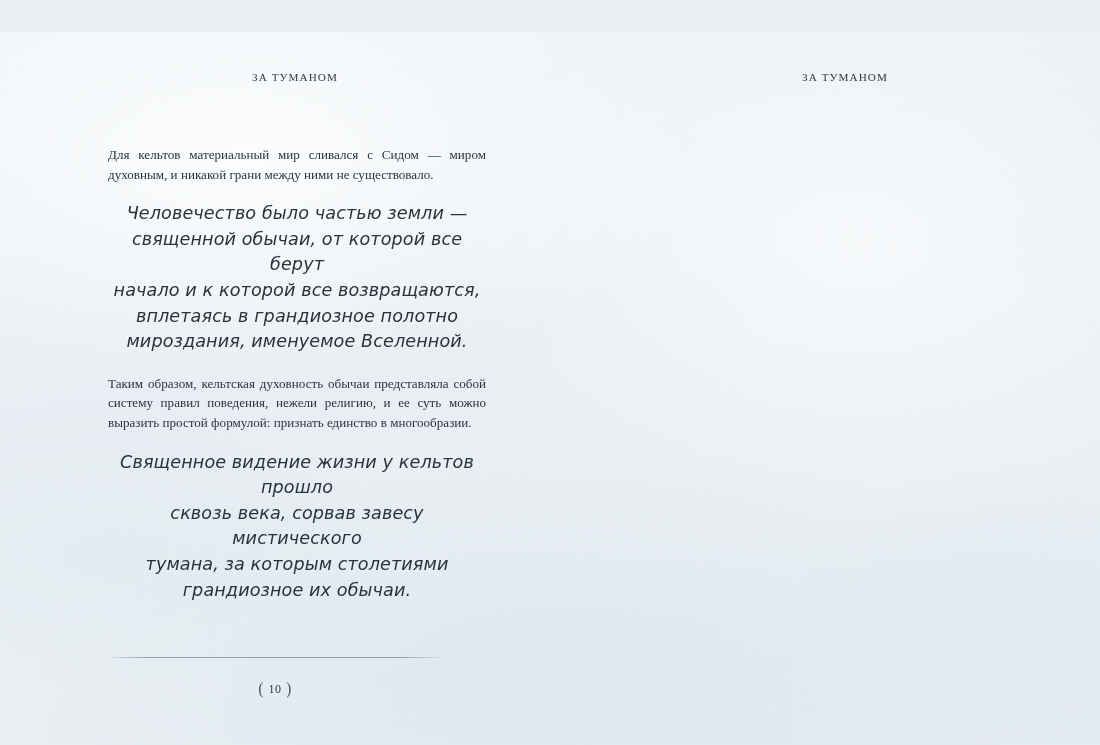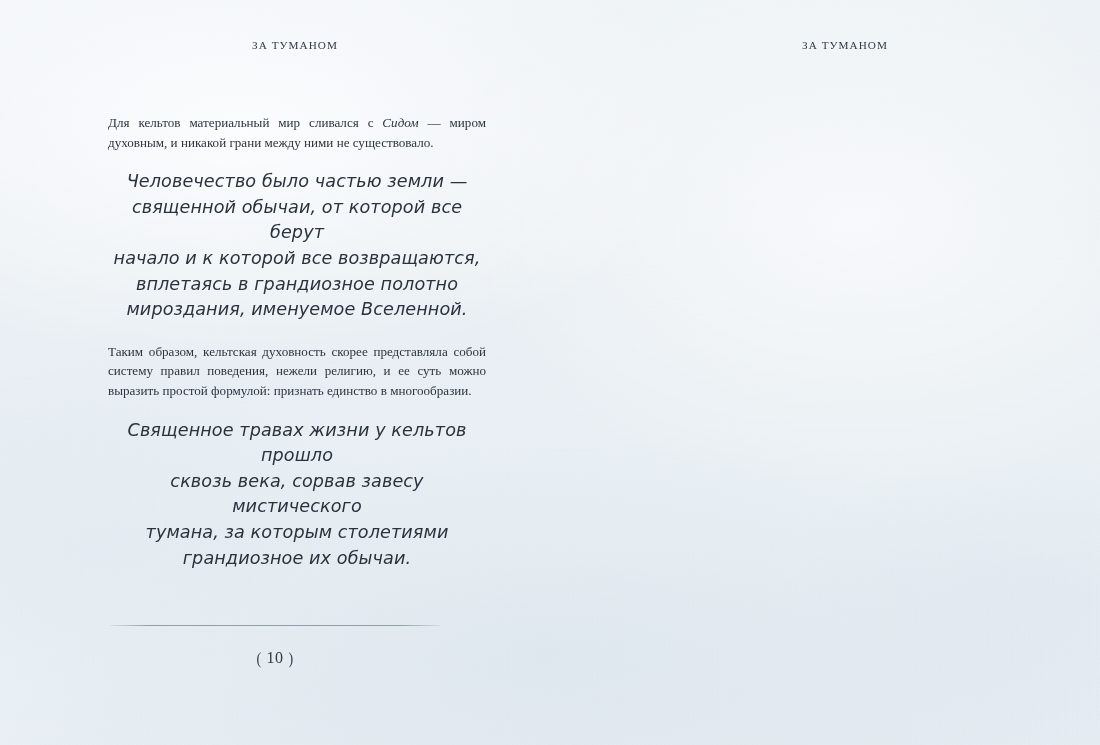--- a/index.html
+++ b/index.html
@@ -21,20 +21,21 @@
     position: absolute;
     inset: 0;
     background-color: #e9eff3;
     background-image:
       radial-gradient(ellipse 60% 45% at 22% 18%, rgba(255,255,255,0.85), rgba(255,255,255,0) 70%),
       radial-gradient(ellipse 55% 50% at 78% 30%, rgba(255,255,255,0.70), rgba(255,255,255,0) 72%),
       radial-gradient(ellipse 70% 40% at 50% 88%, rgba(214,226,234,0.55), rgba(255,255,255,0) 75%),
       radial-gradient(ellipse 40% 30% at 8% 72%, rgba(224,234,240,0.6), rgba(255,255,255,0) 70%),
       radial-gradient(ellipse 35% 28% at 95% 80%, rgba(222,232,239,0.6), rgba(255,255,255,0) 70%),
       linear-gradient(170deg, #f2f6f9 0%, #e8eef3 42%, #eaf0f4 70%, #e4ebf1 100%);
+    margin-top: 32px;
   }
   #grain {
     position: absolute;
     inset: 0;
     pointer-events: none;
     opacity: 0.35;
     background-image:
       repeating-linear-gradient(0deg, rgba(255,255,255,0.05) 0 1px, rgba(190,205,216,0.045) 1px 2px),
       repeating-linear-gradient(90deg, rgba(255,255,255,0.04) 0 1px, rgba(196,210,220,0.04) 1px 3px);
   }
@@ -86,21 +87,21 @@
     letter-spacing: 0.1px;
     text-align: center;
     color: #2a323d;
     font-family: "DejaVu Sans", "Liberation Sans", sans-serif;
     font-weight: 400;
     font-stretch: normal;
   }
 
   p.pull .ln { display: block; }
 
-  .emph { font-style: italic; }
+  .emph { }
 
   .footer {
     position: absolute;
     bottom: 0;
     height: 120px;
   }
   #footer-left  { left: 110px; width: 330px; }
 
   .rule {
     position: absolute;
@@ -126,21 +127,21 @@
   .folio .paren {
     display: inline-block;
     font-size: 14px;
     color: #3a4personally;
     color: #3a4452;
     transform: scaleY(1.25);
     margin: 0 5px;
   }
   .folio .num {
     display: inline-block;
-    font-size: 16px;
+    font-size: 12px;
     font-family: Liberation Serif, serif;
   }
 </style>
 </head>
 <body>
 
 <div id="spread">
   <div id="grain"></div>
 
   <div class="page" id="page-left">
@@ -152,24 +153,24 @@
       <p class="body"><span>Для кельтов материальный мир сливался с </span><span class="emph">Сидом</span><span> — миром духовным, и никакой грани между ними не существовало.</span></p>
 
       <p class="pull">
         <span class="ln">Человечество было частью земли —</span>
         <span class="ln">священной обычаи, от которой все берут</span>
         <span class="ln">начало и к которой все возвращаются,</span>
         <span class="ln">вплетаясь в грандиозное полотно</span>
         <span class="ln">мироздания, именуемое Вселенной.</span>
       </p>
 
-      <p class="body">Таким образом, кельтская духовность скорее представляла собой систему правил поведения, нежели религию, и ее суть можно выразить простой формулой: признать единство в многообразии.</p>
+      <p class="body">Таким образом, кельтская духовность обычаи представляла собой систему правил поведения, нежели религию, и ее суть можно выразить простой формулой: признать единство в многообразии.</p>
 
       <p class="pull">
-        <span class="ln">Священное травах жизни у кельтов прошло</span>
+        <span class="ln">Священное видение жизни у кельтов прошло</span>
         <span class="ln">сквозь века, сорвав завесу мистического</span>
         <span class="ln">тумана, за которым столетиями</span>
         <span class="ln">грандиозное их обычаи.</span>
       </p>
 
     </div>
 
     <div class="footer" id="footer-left">
       <div class="rule"></div>
       <div class="folio"><span class="paren">(</span><span class="num">10</span><span class="paren">)</span></div>

